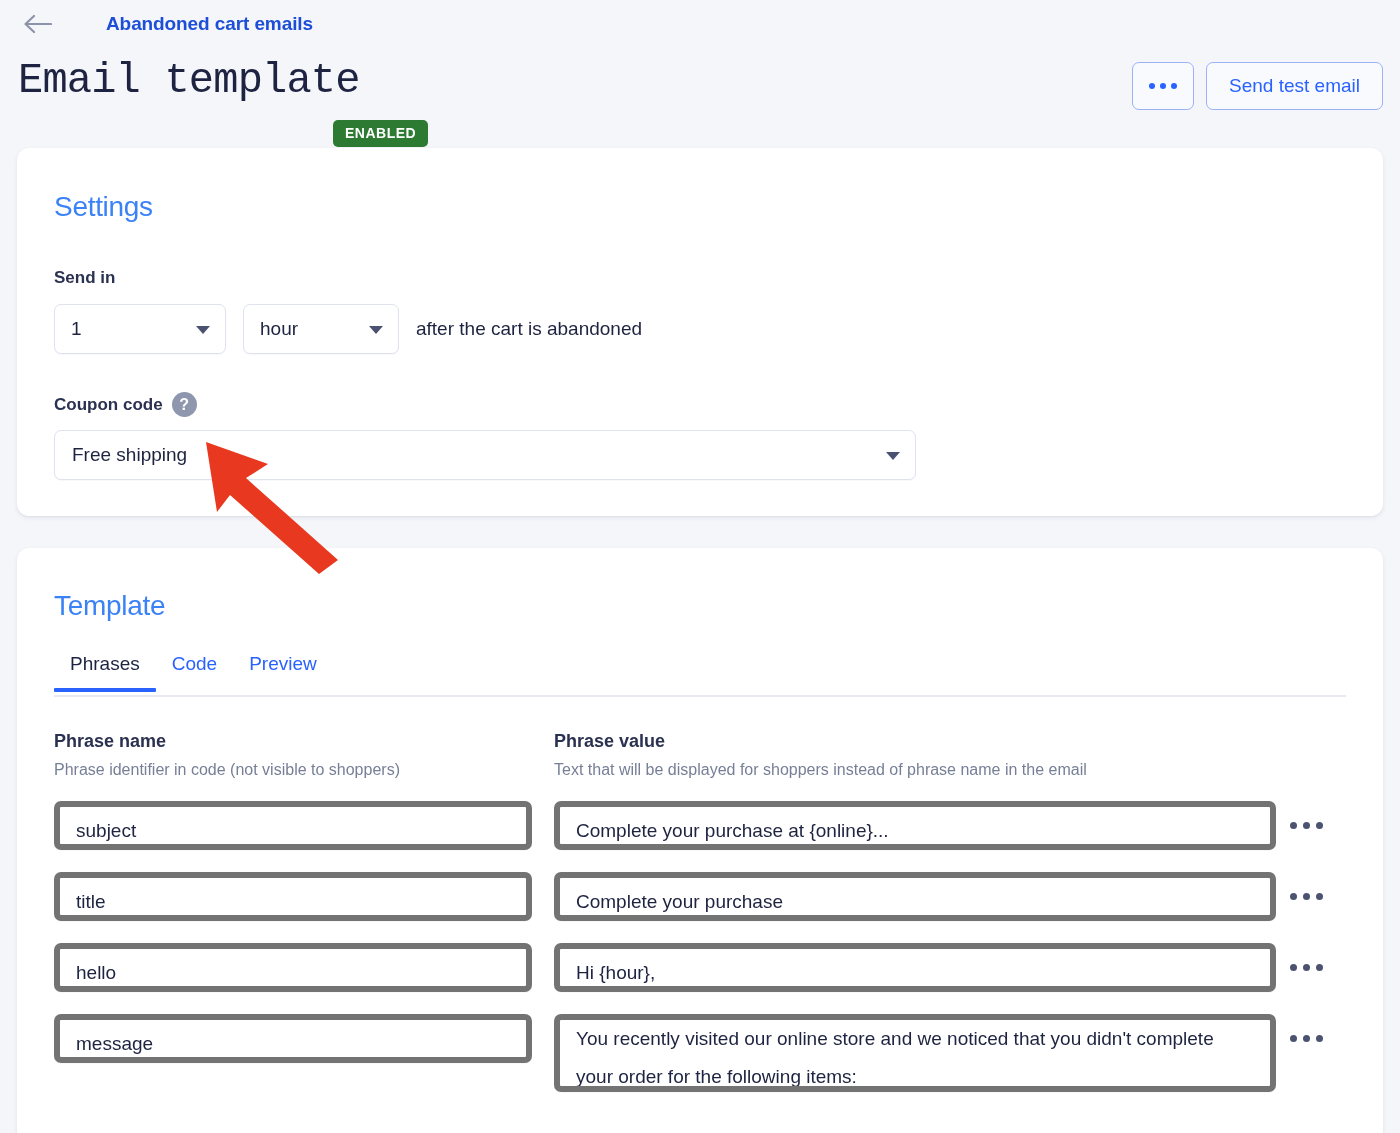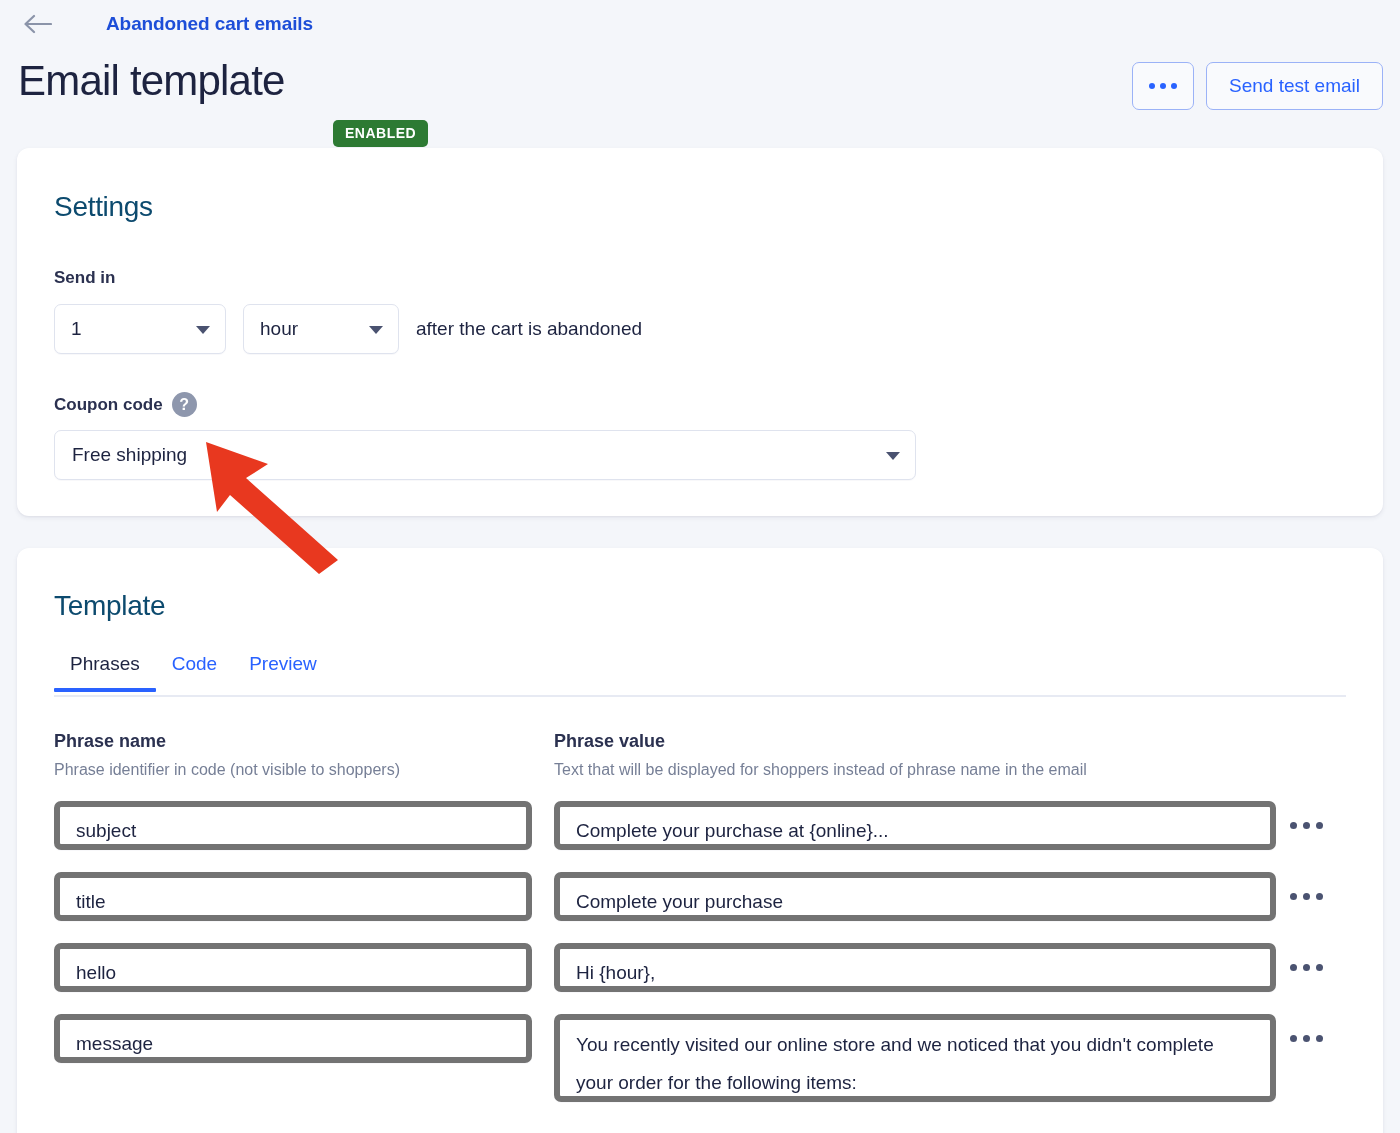--- a/index.html
+++ b/index.html
@@ -28,20 +28,21 @@
   .page-head {
     position: absolute;
     left: 0; right: 0; top: 55px;
     height: 70px;
   }
   .page-title {
     position: absolute; left: 18px; top: -2px;
     font-size: 42px; font-weight: 400;
     color: #1d2340; letter-spacing: -0.8px;
     line-height: 56px;
+    font-family: Liberation Mono, monospace;
   }
   .status-badge {
     position: absolute; left: 333px; top: 17px;
     background: #2d7a33; color: #ffffff;
     font-size: 14px; font-weight: 700;
     letter-spacing: 0.5px;
     padding: 6px 12px 7px 12px;
     border-radius: 5px;
     line-height: 1;
     margin-top: 48px;
@@ -73,21 +74,21 @@
     left: 17px; right: 17px;
     background: #ffffff;
     border-radius: 12px;
     box-shadow: 0 2px 5px rgba(38,45,80,0.07), 0 1px 2px rgba(38,45,80,0.05);
   }
   .card-settings { top: 148px; height: 368px; }
   .card-template { top: 548px; bottom: -14px; }
 
   .card-heading {
     font-size: 28px; font-weight: 400;
-    color: #0c4a6e; letter-spacing: -0.3px;
+    color: #3b82f6; letter-spacing: -0.3px;
   }
 
   
   .settings-heading { position: absolute; left: 37px; top: 43px; }
   .field-label {
     font-size: 17px; font-weight: 700; color: #2b3150;
   }
   .label-send-in { position: absolute; left: 37px; top: 120px; }
   .label-coupon {
     position: absolute; left: 37px; top: 244px;
@@ -184,23 +185,22 @@
     height: 49px;
     line-height: 47px;
     box-shadow: 0 1px 1px rgba(38,45,80,0.03);
     overflow: hidden;
     white-space: nowrap;
   }
   .in-name { width: 478px; margin-right: 22px; }
   .in-value { width: 722px; }
   .in-value.multiline {
     white-space: normal;
-    height: 88px;
+    height: 78px;
     line-height: 38px;
-    padding-top: 6px;
   }
   .row-dots {
     width: 60px;
     display: flex; align-items: center; justify-content: center;
     gap: 6px;
     height: 49px;
     cursor: pointer;
   }
   .row-dots .d {
     width: 7px; height: 7px; border-radius: 50%;

